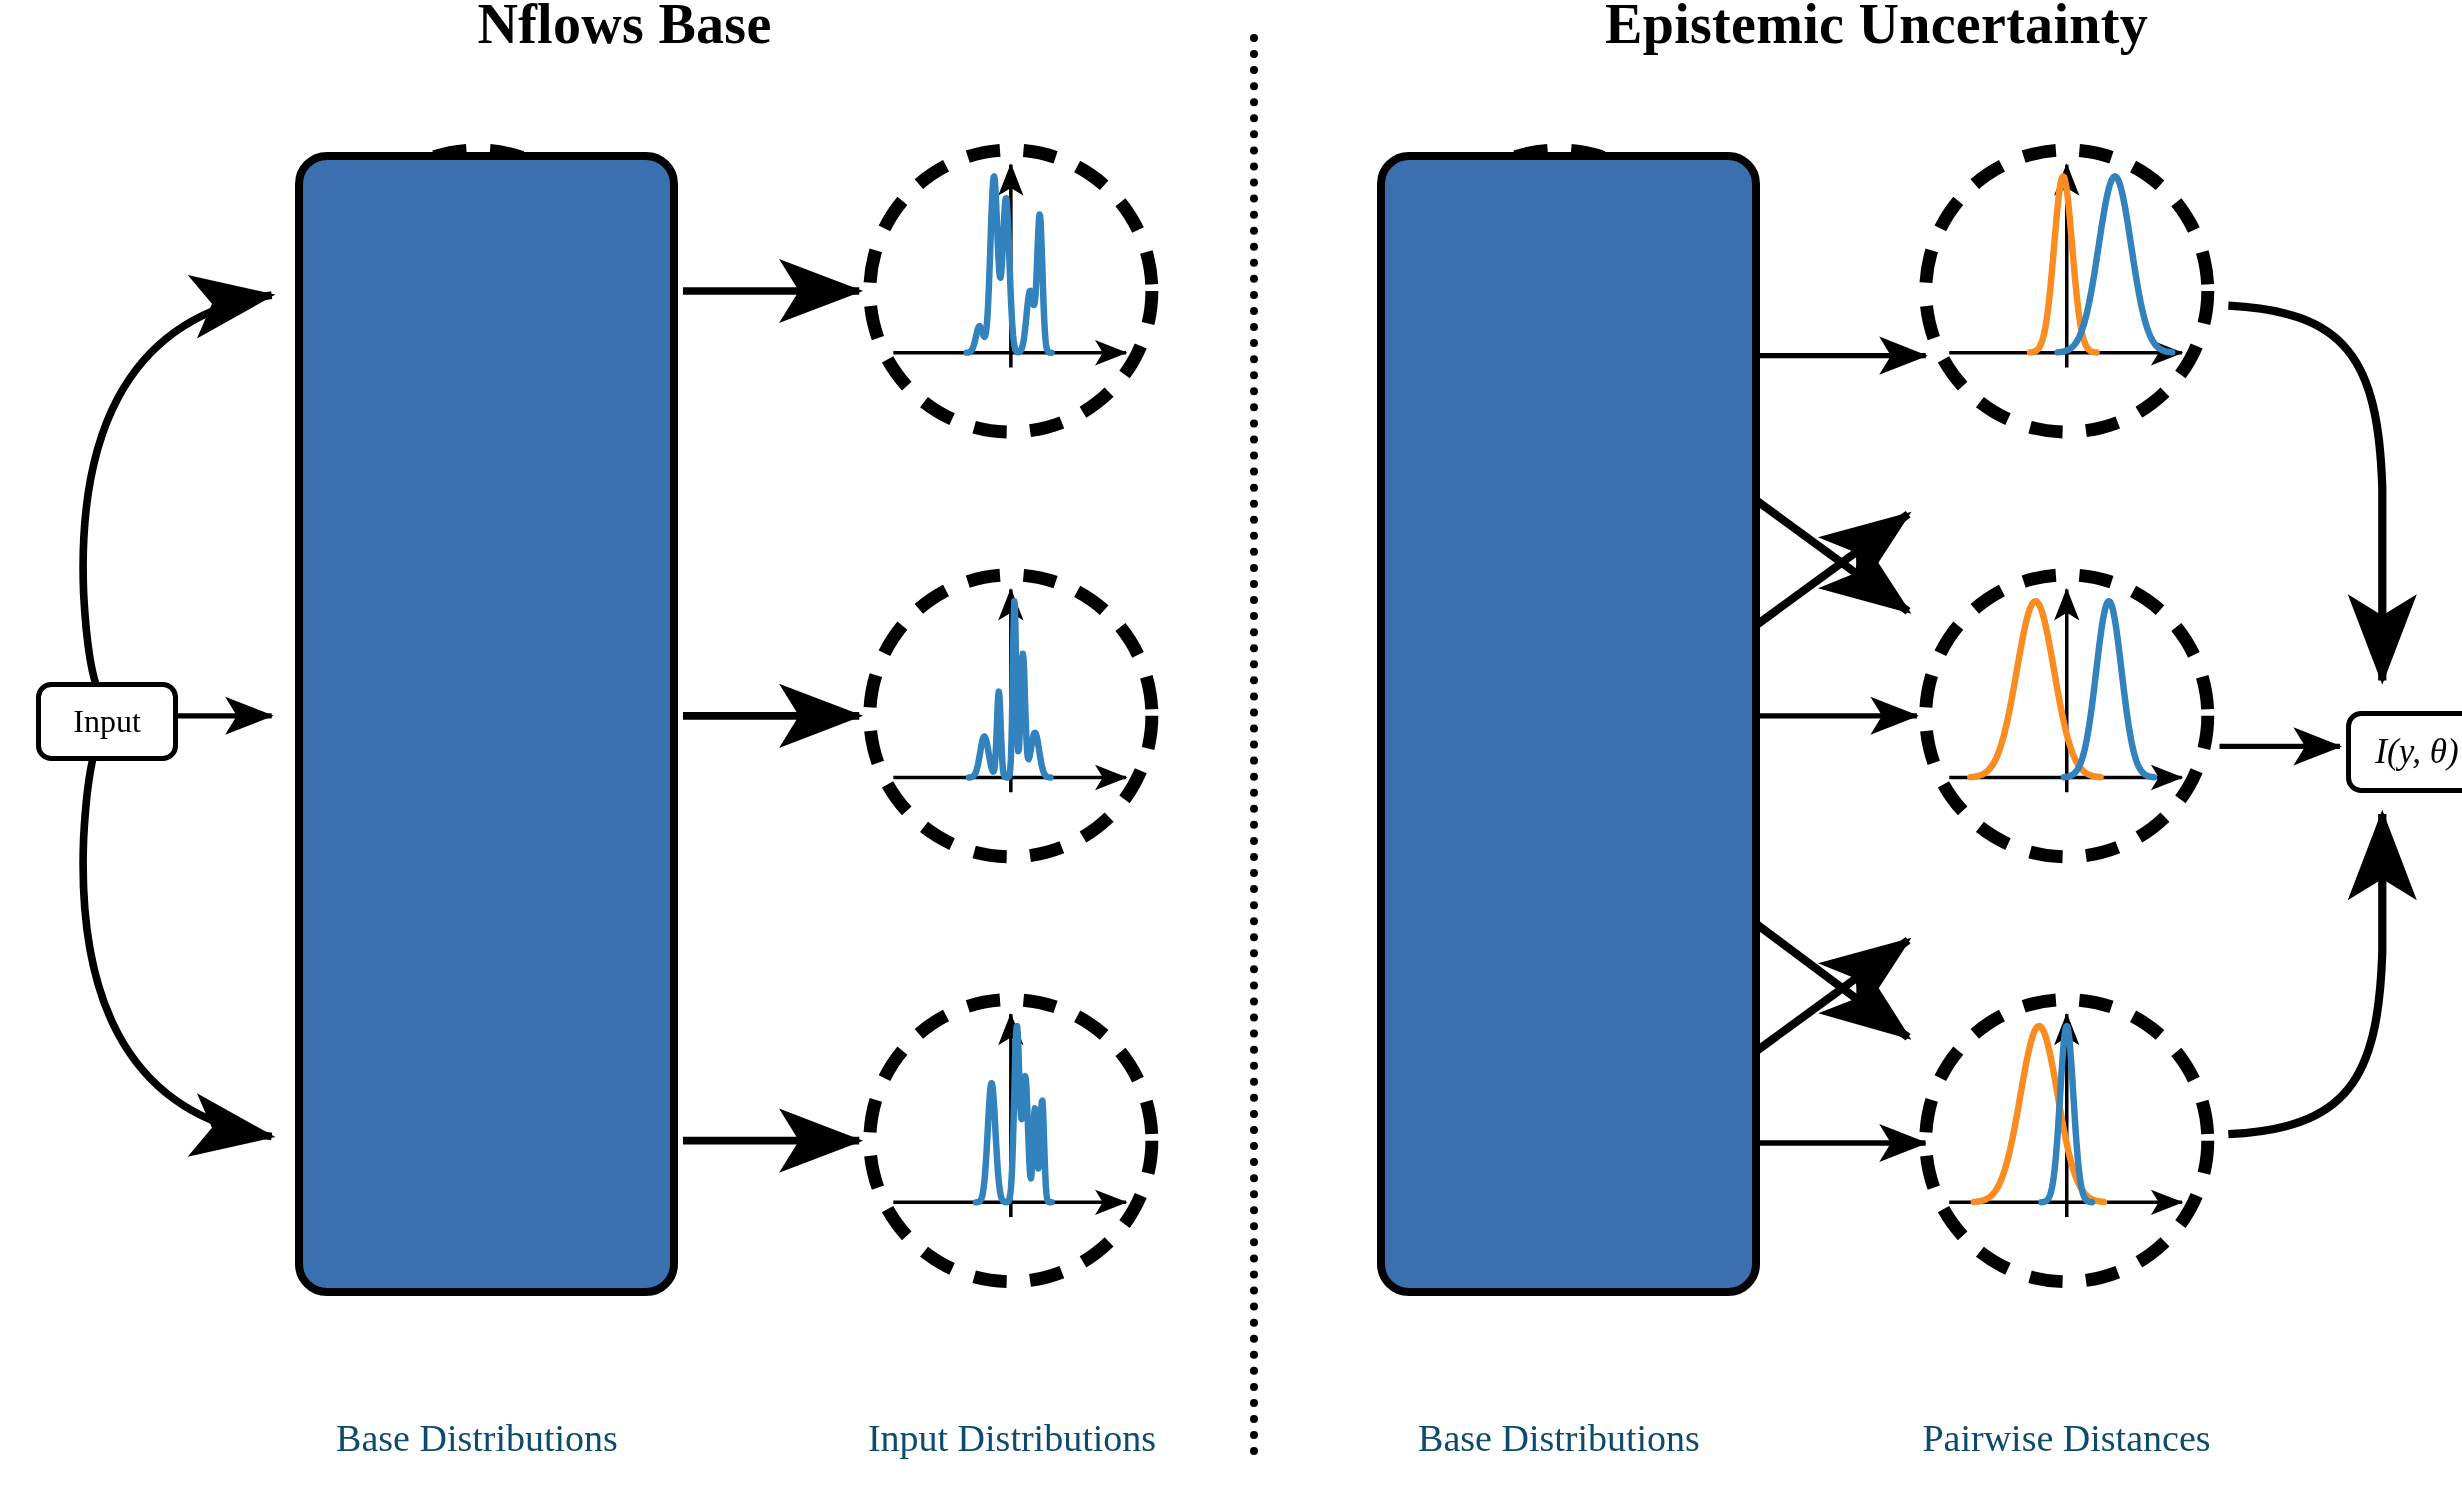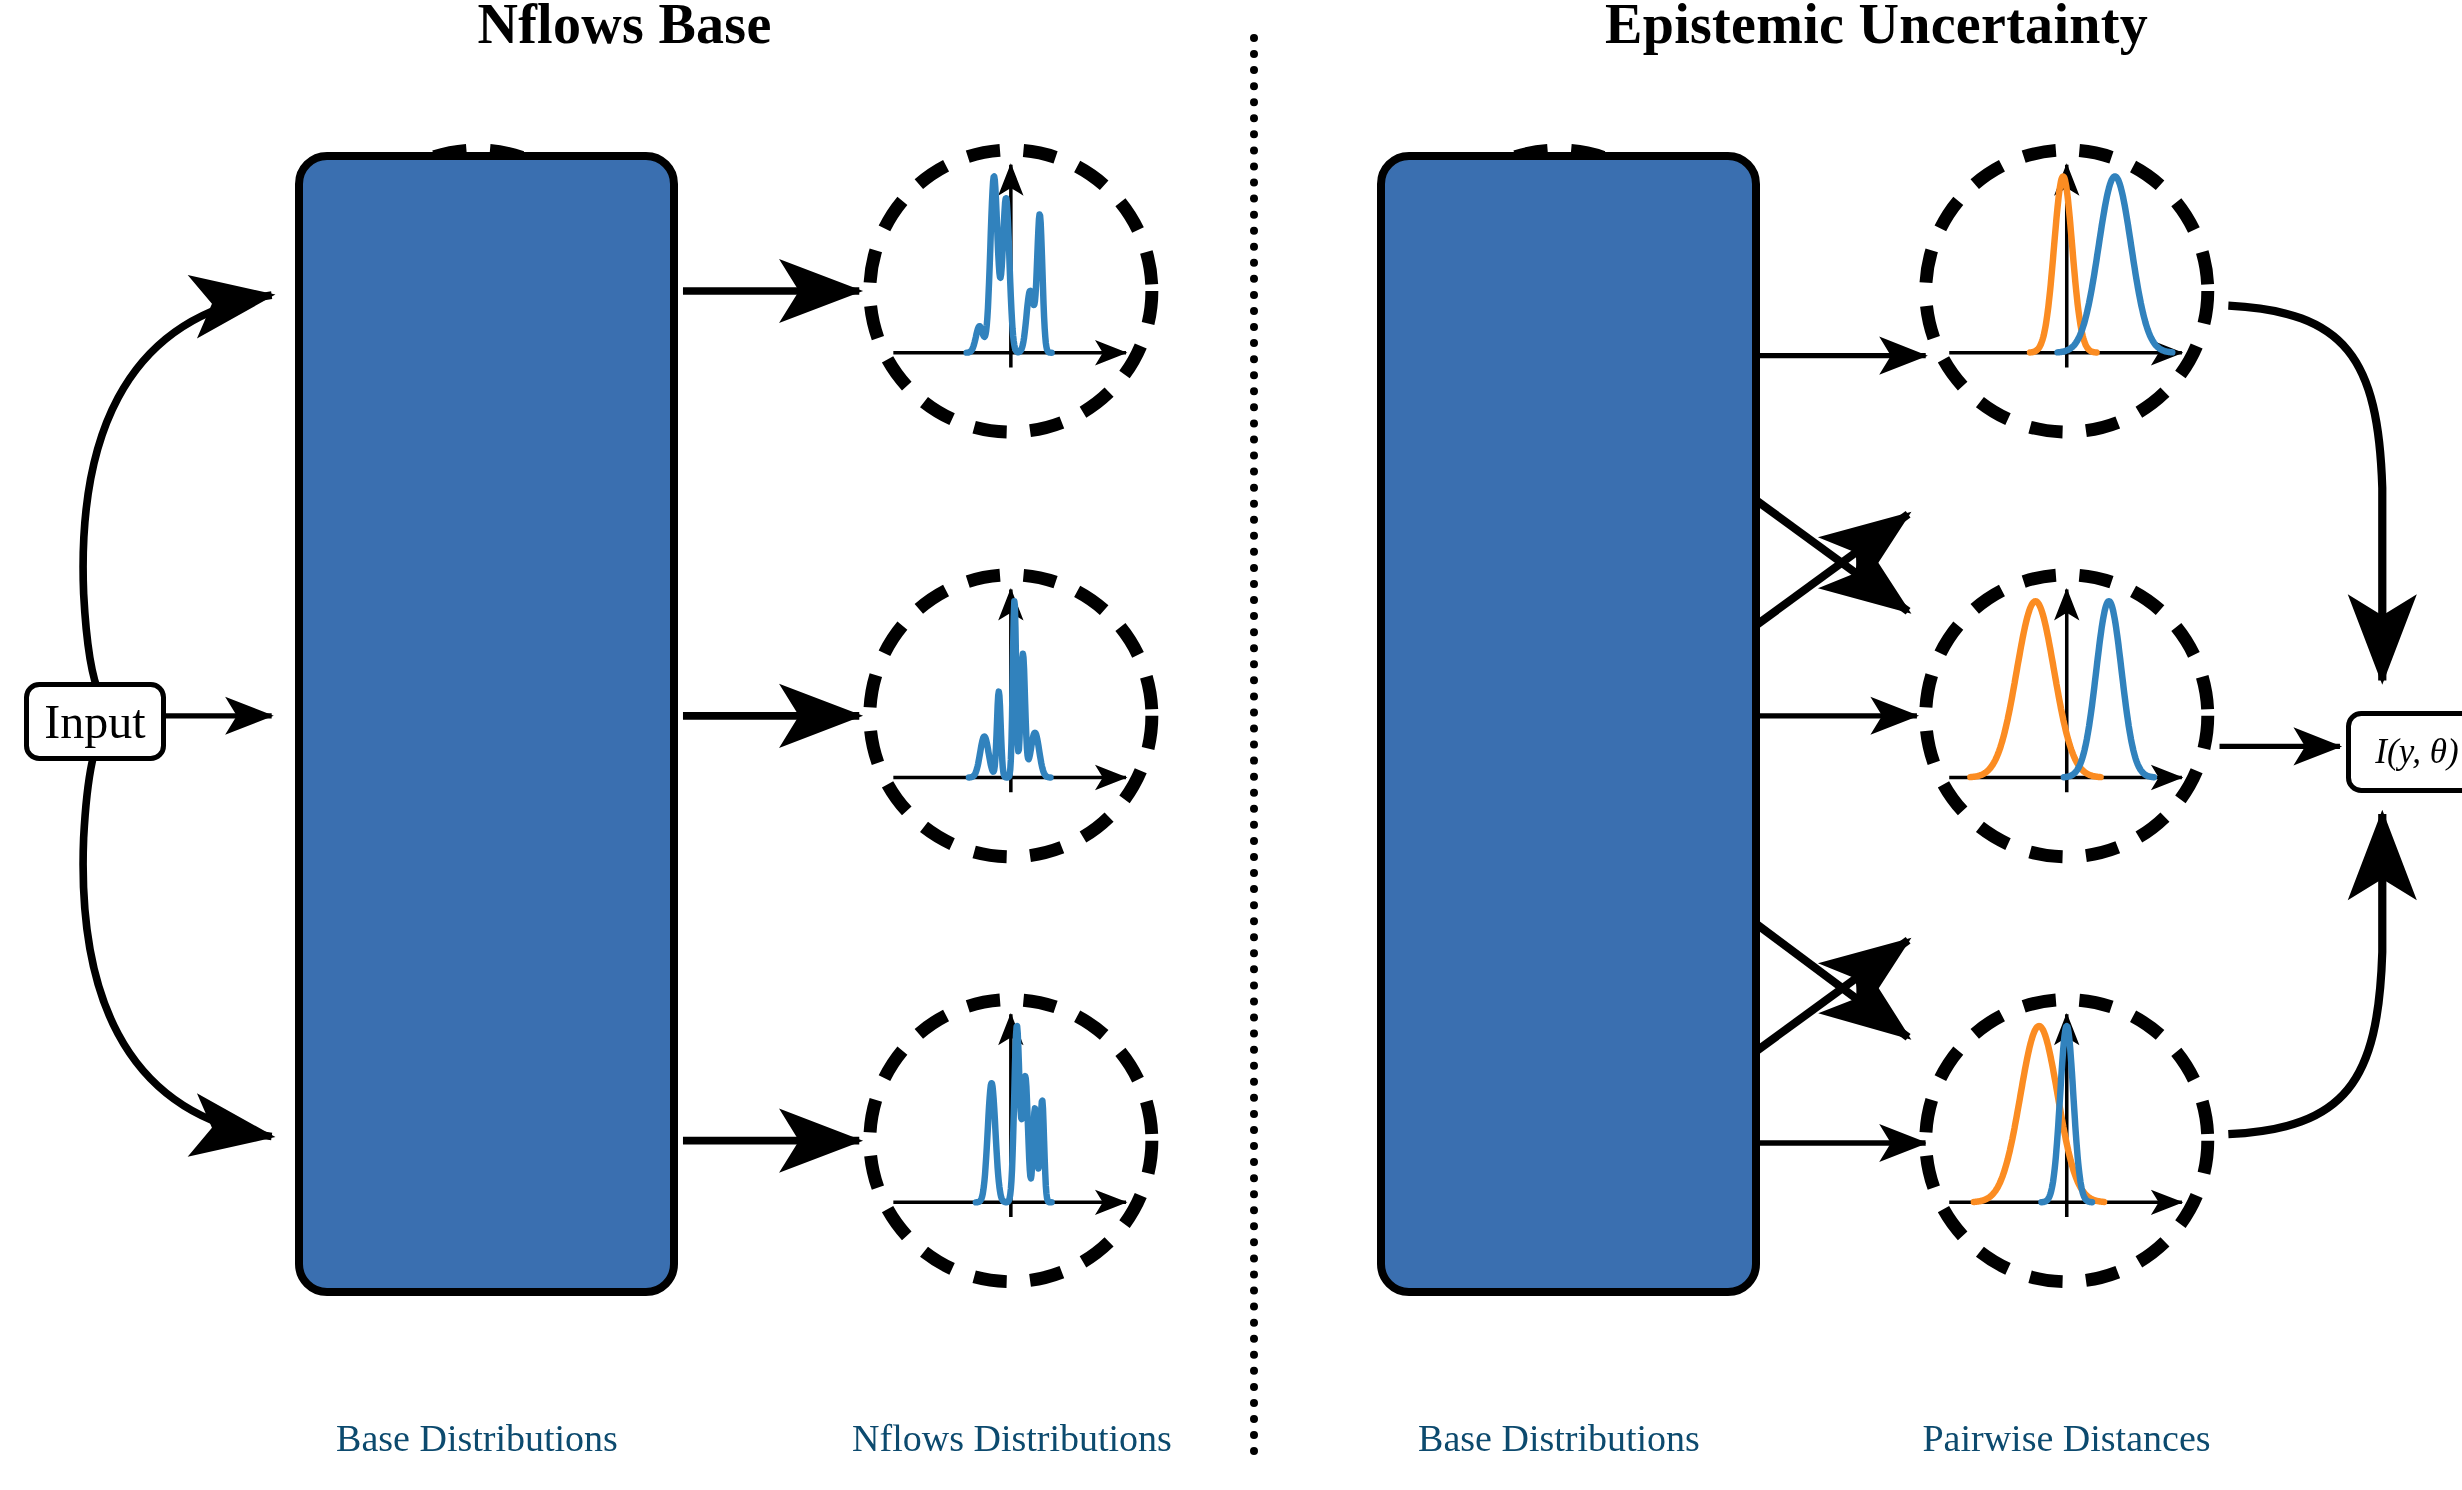--- a/index.html
+++ b/index.html
@@ -206,27 +206,27 @@
           <g clip-path="url(#c11)">
             <path d="M3285,2046 L3681,2046" stroke="#000" stroke-width="6" fill="none" marker-end="url(#ah)"></path>
             <path d="M3485,2071 L3485,1726" stroke="#000" stroke-width="6" fill="none" marker-end="url(#ah)"></path>
             <path d="M3326.9,2045.3L3327.8,2045.3L3328.8,2045.2L3329.8,2045.1L3330.8,2045.0L3331.7,2044.9L3332.7,2044.7L3333.7,2044.6L3334.7,2044.5L3335.6,2044.3L3336.6,2044.1L3337.6,2043.9L3338.6,2043.7L3339.5,2043.5L3340.5,2043.2L3341.5,2043.0L3342.5,2042.7L3343.5,2042.4L3344.4,2042.0L3345.4,2041.6L3346.4,2041.2L3347.4,2040.8L3348.3,2040.3L3349.3,2039.8L3350.3,2039.3L3351.3,2038.7L3352.2,2038.0L3353.2,2037.4L3354.2,2036.6L3355.2,2035.8L3356.1,2035.0L3357.1,2034.1L3358.1,2033.1L3359.1,2032.1L3360.0,2031.0L3361.0,2029.9L3362.0,2028.6L3363.0,2027.3L3364.0,2025.9L3364.9,2024.4L3365.9,2022.9L3366.9,2021.2L3367.9,2019.5L3368.8,2017.6L3369.8,2015.7L3370.8,2013.7L3371.8,2011.5L3372.7,2009.2L3373.7,2006.9L3374.7,2004.4L3375.7,2001.8L3376.6,1999.1L3377.6,1996.2L3378.6,1993.3L3379.6,1990.2L3380.5,1987.0L3381.5,1983.7L3382.5,1980.2L3383.5,1976.6L3384.5,1972.9L3385.4,1969.1L3386.4,1965.1L3387.4,1961.0L3388.4,1956.8L3389.3,1952.5L3390.3,1948.0L3391.3,1943.5L3392.3,1938.8L3393.2,1934.0L3394.2,1929.2L3395.2,1924.2L3396.2,1919.1L3397.1,1913.9L3398.1,1908.7L3399.1,1903.4L3400.1,1898.0L3401.0,1892.6L3402.0,1887.1L3403.0,1881.6L3404.0,1876.0L3405.0,1870.5L3405.9,1864.9L3406.9,1859.3L3407.9,1853.7L3408.9,1848.1L3409.8,1842.6L3410.8,1837.1L3411.8,1831.7L3412.8,1826.3L3413.7,1821.0L3414.7,1815.8L3415.7,1810.7L3416.7,1805.8L3417.6,1800.9L3418.6,1796.2L3419.6,1791.6L3420.6,1787.2L3421.5,1783.0L3422.5,1778.9L3423.5,1775.1L3424.5,1771.4L3425.5,1768.0L3426.4,1764.8L3427.4,1761.8L3428.4,1759.0L3429.4,1756.5L3430.3,1754.3L3431.3,1752.3L3432.3,1750.6L3433.3,1749.1L3434.2,1747.9L3435.2,1747.0L3436.2,1746.4L3437.2,1746.1L3438.1,1746.0L3439.1,1746.2L3440.1,1746.7L3441.1,1747.5L3442.0,1748.6L3443.0,1749.9L3444.0,1751.6L3445.0,1753.4L3446.0,1755.6L3446.9,1758.0L3447.9,1760.6L3448.9,1763.5L3449.9,1766.7L3450.8,1770.0L3451.8,1773.6L3452.8,1777.4L3453.8,1781.3L3454.7,1785.5L3455.7,1789.8L3456.7,1794.3L3457.7,1799.0L3458.6,1803.8L3459.6,1808.7L3460.6,1813.8L3461.6,1819.0L3462.5,1824.2L3463.5,1829.5L3464.5,1834.9L3465.5,1840.4L3466.5,1845.9L3467.4,1851.5L3468.4,1857.0L3469.4,1862.6L3470.4,1868.2L3471.3,1873.8L3472.3,1879.4L3473.3,1884.9L3474.3,1890.4L3475.2,1895.9L3476.2,1901.3L3477.2,1906.6L3478.2,1911.9L3479.1,1917.1L3480.1,1922.2L3481.1,1927.2L3482.1,1932.1L3483.0,1936.9L3484.0,1941.6L3485.0,1946.2L3486.0,1950.7L3487.0,1955.1L3487.9,1959.3L3488.9,1963.5L3489.9,1967.5L3490.9,1971.4L3491.8,1975.1L3492.8,1978.8L3493.8,1982.3L3494.8,1985.7L3495.7,1988.9L3496.7,1992.1L3497.7,1995.1L3498.7,1998.0L3499.6,2000.7L3500.6,2003.4L3501.6,2005.9L3502.6,2008.3L3503.5,2010.6L3504.5,2012.8L3505.5,2014.9L3506.5,2016.9L3507.5,2018.8L3508.4,2020.5L3509.4,2022.2L3510.4,2023.8L3511.4,2025.3L3512.3,2026.8L3513.3,2028.1L3514.3,2029.4L3515.3,2030.6L3516.2,2031.7L3517.2,2032.7L3518.2,2033.7L3519.2,2034.6L3520.1,2035.5L3521.1,2036.3L3522.1,2037.1L3523.1,2037.8L3524.0,2038.4L3525.0,2039.0L3526.0,2039.6L3527.0,2040.1L3528.0,2040.6L3528.9,2041.1L3529.9,2041.5L3530.9,2041.9L3531.9,2042.2L3532.8,2042.6L3533.8,2042.9L3534.8,2043.1L3535.8,2043.4L3536.7,2043.6L3537.7,2043.9L3538.7,2044.0L3539.7,2044.2L3540.6,2044.4L3541.6,2044.6L3542.6,2044.7L3543.6,2044.8L3544.5,2044.9L3545.5,2045.0L3546.5,2045.1L3547.5,2045.2L3548.5,2045.3" fill="none" stroke="#fb8c22" stroke-width="11" stroke-linejoin="round" stroke-linecap="round"></path>
             <path d="M3442.0,2045.8L3443.0,2045.7L3444.0,2045.6L3445.0,2045.4L3446.0,2045.3L3446.9,2045.0L3447.9,2044.7L3448.9,2044.2L3449.9,2043.7L3450.8,2043.0L3451.8,2042.1L3452.8,2040.9L3453.8,2039.5L3454.7,2037.8L3455.7,2035.7L3456.7,2033.2L3457.7,2030.1L3458.6,2026.5L3459.6,2022.2L3460.6,2017.2L3461.6,2011.4L3462.5,2004.7L3463.5,1997.1L3464.5,1988.6L3465.5,1979.0L3466.5,1968.5L3467.4,1956.9L3468.4,1944.4L3469.4,1931.1L3470.4,1916.9L3471.3,1902.1L3472.3,1886.8L3473.3,1871.1L3474.3,1855.4L3475.2,1839.8L3476.2,1824.6L3477.2,1810.0L3478.2,1796.3L3479.1,1783.9L3480.1,1772.8L3481.1,1763.5L3482.1,1756.0L3483.0,1750.5L3484.0,1747.1L3485.0,1746.0L3486.0,1747.1L3487.0,1750.5L3487.9,1756.0L3488.9,1763.5L3489.9,1772.8L3490.9,1783.9L3491.8,1796.3L3492.8,1810.0L3493.8,1824.6L3494.8,1839.8L3495.7,1855.4L3496.7,1871.1L3497.7,1886.8L3498.7,1902.1L3499.6,1916.9L3500.6,1931.1L3501.6,1944.4L3502.6,1956.9L3503.5,1968.5L3504.5,1979.0L3505.5,1988.6L3506.5,1997.1L3507.5,2004.7L3508.4,2011.4L3509.4,2017.2L3510.4,2022.2L3511.4,2026.5L3512.3,2030.1L3513.3,2033.2L3514.3,2035.7L3515.3,2037.8L3516.2,2039.5L3517.2,2040.9L3518.2,2042.1L3519.2,2043.0L3520.1,2043.7L3521.1,2044.2L3522.1,2044.7L3523.1,2045.0L3524.0,2045.3L3525.0,2045.4L3526.0,2045.6L3527.0,2045.7L3528.0,2045.8" fill="none" stroke="#3182bd" stroke-width="11" stroke-linejoin="round" stroke-linecap="round"></path>
           </g>
         </g>
       </g>
   </svg>
 
-  <div class="pillbox" style="left:5px;top:682px;width:132px;height:69px;font-size:48px;text-align:center;">
+  <div class="pillbox" style="left:17px;top:682px;width:132px;height:69px;font-size:32px;text-align:center;">
     <span>Input</span>
   </div>
 
   <div class="pillbox" style="left:2327px;top:711px;width:132px;height:72px;font-size:35px;">
     <span style="font-style:italic;">I(y, θ)</span>
   </div>
 
   <div class="collabel" style="left:270px;top:1416px;width:376px;">Base Distributions</div>
-  <div class="collabel" style="left:764px;top:1416px;width:458px;">Nflows Distributions</div>
+  <div class="collabel" style="left:764px;top:1416px;width:458px;">Input Distributions</div>
   <div class="collabel" style="left:1352px;top:1416px;width:376px;">Base Distributions</div>
   <div class="collabel" style="left:1839px;top:1416px;width:417px;">Pairwise Distances</div>
 
 </div>
 
 
 </body></html>

